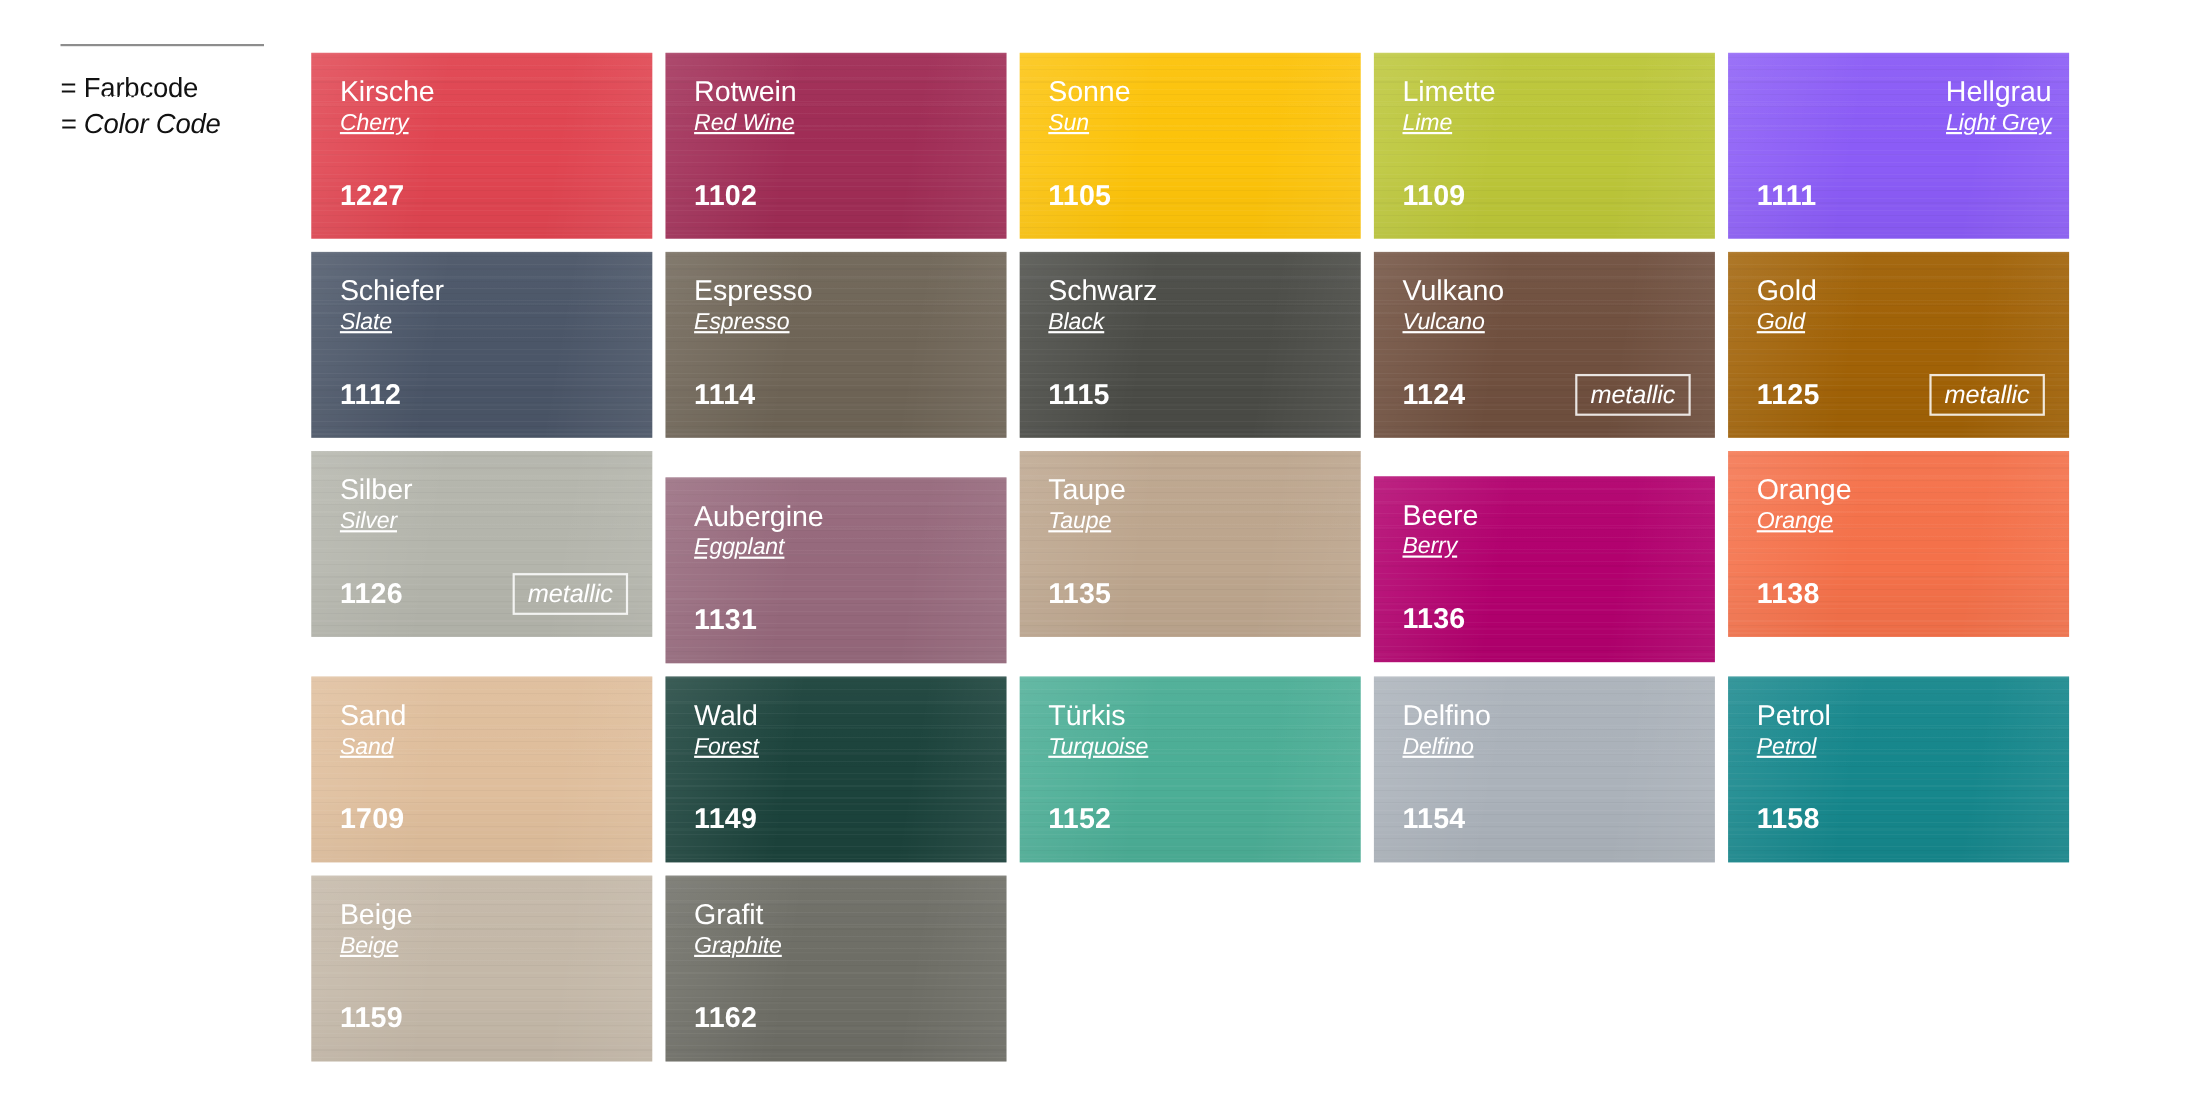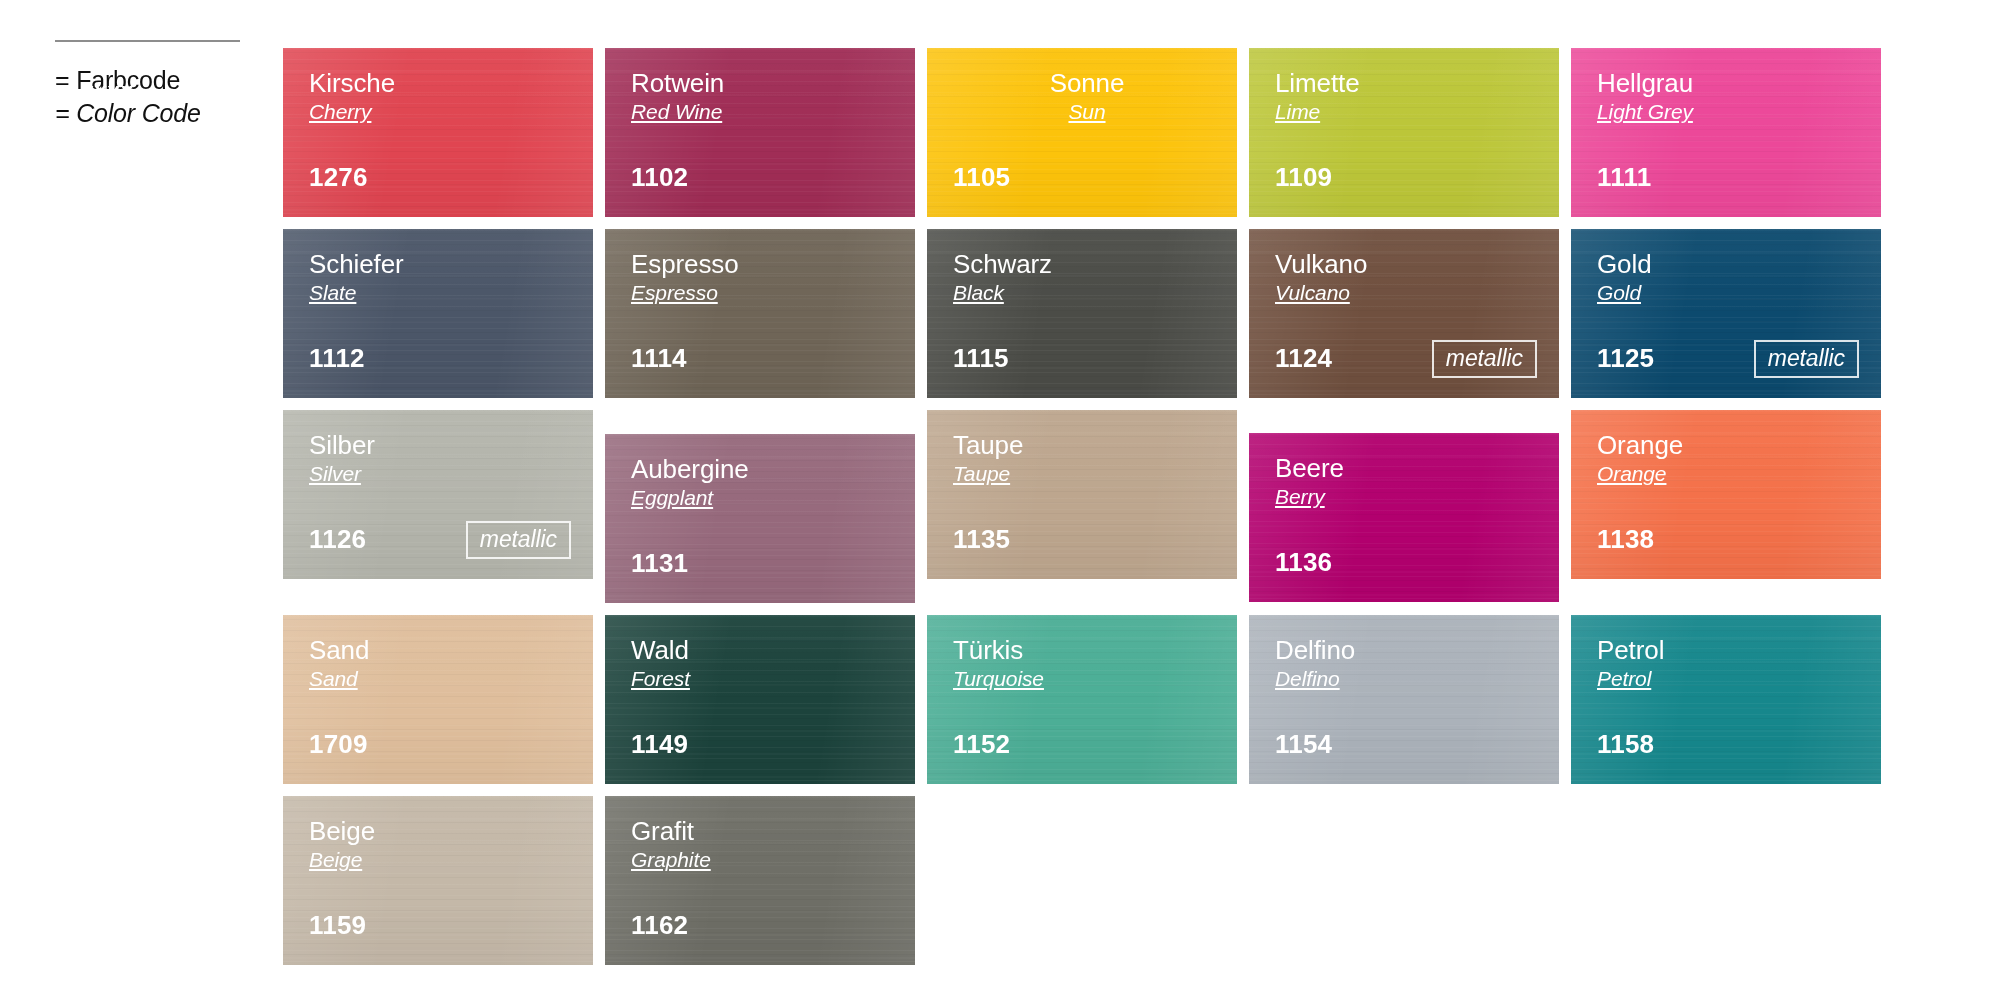--- a/index.html
+++ b/index.html
@@ -178,50 +178,50 @@
   </div>
 
   <div class="grid">
       <div class="swatch" style="background: rgb(224, 69, 81);">
         <div class="grain"></div>
         <div class="sheen"></div>
         <div class="swatch-text">
           <div class="name-de">Kirsche</div>
           <div class="name-en">Cherry</div>
         </div>
-        <div class="code">1276</div>
+        <div class="code">1227</div>
       </div>
       <div class="swatch" style="background: rgb(160, 45, 86);">
         <div class="grain"></div>
         <div class="sheen"></div>
         <div class="swatch-text">
           <div class="name-de">Rotwein</div>
           <div class="name-en">Red Wine</div>
         </div>
         <div class="code">1102</div>
       </div>
-      <div class="swatch" style="background: rgb(252, 195, 11); text-align: center;">
+      <div class="swatch" style="background: rgb(252, 195, 11);">
         <div class="grain"></div>
         <div class="sheen"></div>
         <div class="swatch-text">
           <div class="name-de">Sonne</div>
           <div class="name-en">Sun</div>
         </div>
         <div class="code">1105</div>
       </div>
       <div class="swatch" style="background: rgb(188, 198, 57);">
         <div class="grain"></div>
         <div class="sheen"></div>
         <div class="swatch-text">
           <div class="name-de">Limette</div>
           <div class="name-en">Lime</div>
         </div>
         <div class="code">1109</div>
       </div>
-      <div class="swatch" style="background: #ec4899;">
+      <div class="swatch" style="background: #8b5cf6; text-align: right;">
         <div class="grain"></div>
         <div class="sheen"></div>
         <div class="swatch-text">
           <div class="name-de">Hellgrau</div>
           <div class="name-en">Light Grey</div>
         </div>
         <div class="code">1111</div>
       </div>
       <div class="swatch" style="background: rgb(75, 86, 104);">
         <div class="grain"></div>
@@ -253,21 +253,21 @@
       <div class="swatch" style="background: rgb(112, 80, 63);">
         <div class="grain"></div>
         <div class="sheen"></div>
         <div class="swatch-text">
           <div class="name-de">Vulkano</div>
           <div class="name-en">Vulcano</div>
         </div>
         <div class="code">1124</div>
         <div class="metallic">metallic</div>
       </div>
-      <div class="swatch" style="background: #0c4a6e; padding-left: 39px;">
+      <div class="swatch" style="background: #a16207; padding-left: 39px;">
         <div class="grain"></div>
         <div class="sheen"></div>
         <div class="swatch-text">
           <div class="name-de">Gold</div>
           <div class="name-en">Gold</div>
         </div>
         <div class="code">1125</div>
         <div class="metallic">metallic</div>
       </div>
       <div class="swatch" style="background: rgb(180, 181, 172);">

